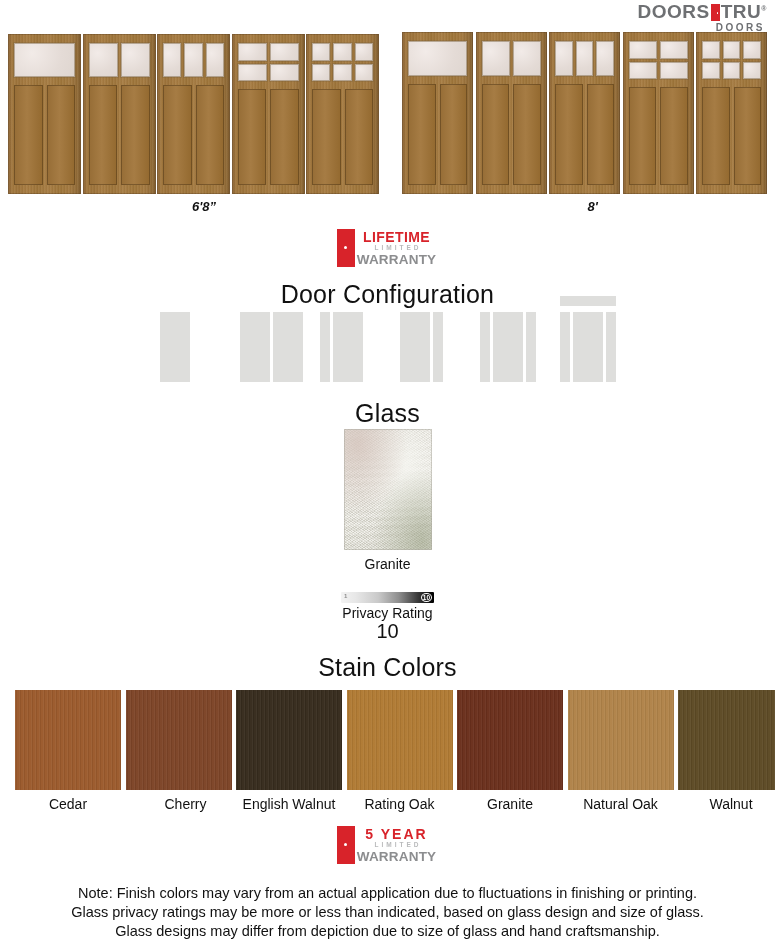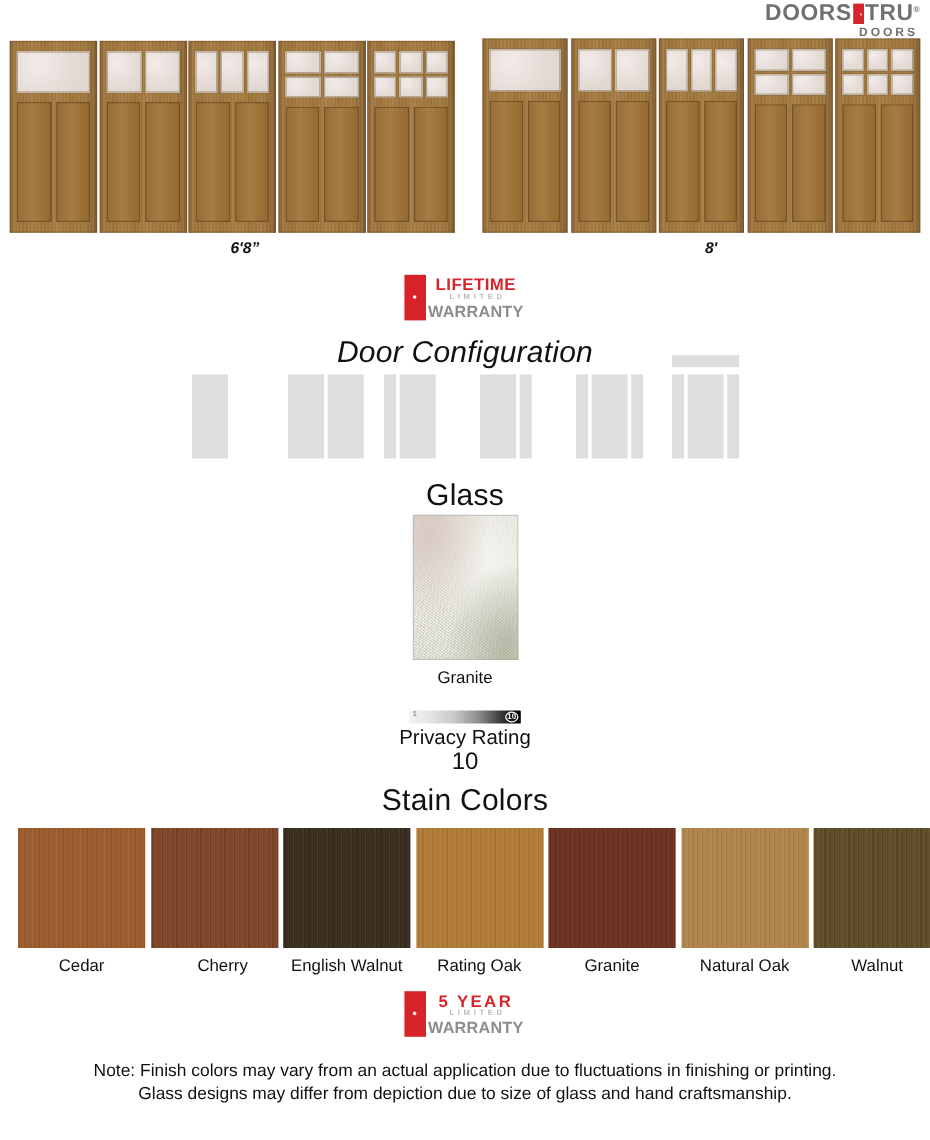--- a/index.html
+++ b/index.html
@@ -65,21 +65,21 @@
   .glass-name{position:absolute;width:100%;text-align:center;font-size:14px;color:#111;}
 
   
   .pr-wrap{position:absolute;left:0;right:0;text-align:center;}
   .pr-bar{position:relative;width:93px;height:11px;margin:0 auto;
      background:linear-gradient(90deg,#f3f3f3 0%,#e7e7e7 16%,#c9c9c9 40%,#8e8e8e 62%,#3b3b3b 82%,#0a0a0a 96%,#000 100%);
      border-radius:1px;}
   .pr-1{position:absolute;left:3px;top:1px;font-size:6px;color:#8e8e8e;font-weight:bold;}
   .pr-10{position:absolute;right:2px;top:1px;font-size:6.5px;color:#fff;font-weight:bold;
      border:1px solid #fff;border-radius:50%;padding:0 1px;line-height:7px;}
-  .pr-label{font-size:17px;color:#111;margin-top:2px;}
+  .pr-label{font-size:14px;color:#111;margin-top:2px;}
   .pr-value{font-size:20px;color:#111;margin-top:-1px;}
 
   
   .stains{position:absolute;left:0;right:0;}
   .stain{position:absolute;top:0;margin-left:10px;}
   .stain-sw{width:106px;height:100px;position:relative;overflow:hidden;}
   .stain-sw:after{content:"";position:absolute;inset:0;
      background:repeating-linear-gradient(90deg,rgba(255,255,255,.055) 0 1px,rgba(0,0,0,.055) 1px 2px,rgba(255,255,255,.02) 2px 4px);}
   .stain-label{text-align:center;font-size:14px;color:#111;margin-top:6px;white-space:nowrap;}
 
@@ -180,21 +180,21 @@
 
   <div class="warranty" style="left:337px;top:229px;">
     <div class="w-left"></div>
     <div class="w-right">
       <div class="w-top">LIFETIME</div>
       <div class="w-mid">LIMITED</div>
       <div class="w-bot">WARRANTY</div>
     </div>
   </div>
 
-  <div class="heading" style="top:280px;font-style:italic;">Door Configuration</div>
+  <div class="heading" style="top:280px;">Door Configuration</div>
   <div class="configs" id="configs-area" style="top:296px;height:86px;">
       <div class="cfg" style="left: 160px; width: 30px; height: 86px;">
         <div class="cfg-part" style="left: 0px; width: 30px; height: 70px;"></div>
       </div>
       <div class="cfg" style="left: 240px; width: 63px; height: 86px;">
         <div class="cfg-part" style="left: 0px; width: 30px; height: 70px;"></div>
         <div class="cfg-part" style="left: 33px; width: 30px; height: 70px;"></div>
       </div>
       <div class="cfg" style="left: 320px; width: 43px; height: 86px;">
         <div class="cfg-part" style="left: 0px; width: 10px; height: 70px;"></div>
@@ -266,16 +266,17 @@
     <div class="w-left"></div>
     <div class="w-right">
       <div class="w-top spaced">5 YEAR</div>
       <div class="w-mid">LIMITED</div>
       <div class="w-bot">WARRANTY</div>
     </div>
   </div>
 
   <div class="note" style="top:884px;">
     <div>Note: Finish colors may vary from an actual application due to fluctuations in finishing or printing.</div>
+    <div>Glass privacy ratings may be more or less than indicated, based on glass design and size of glass.</div>
     <div>Glass designs may differ from depiction due to size of glass and hand craftsmanship.</div>
   </div>
 
 </div>
 
 </body></html>

